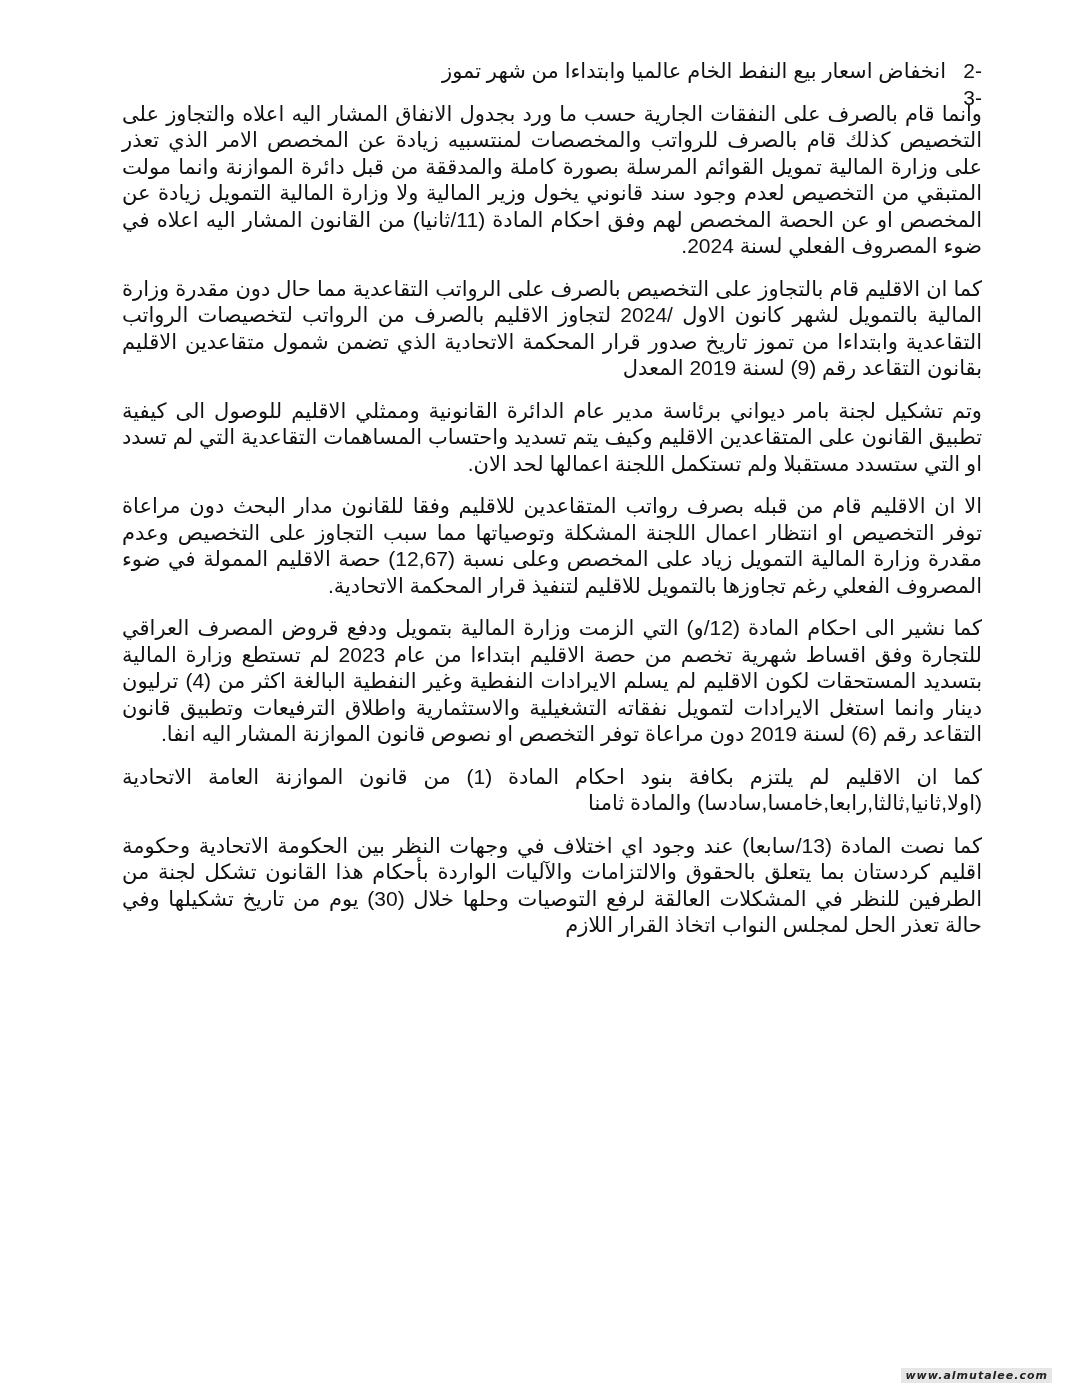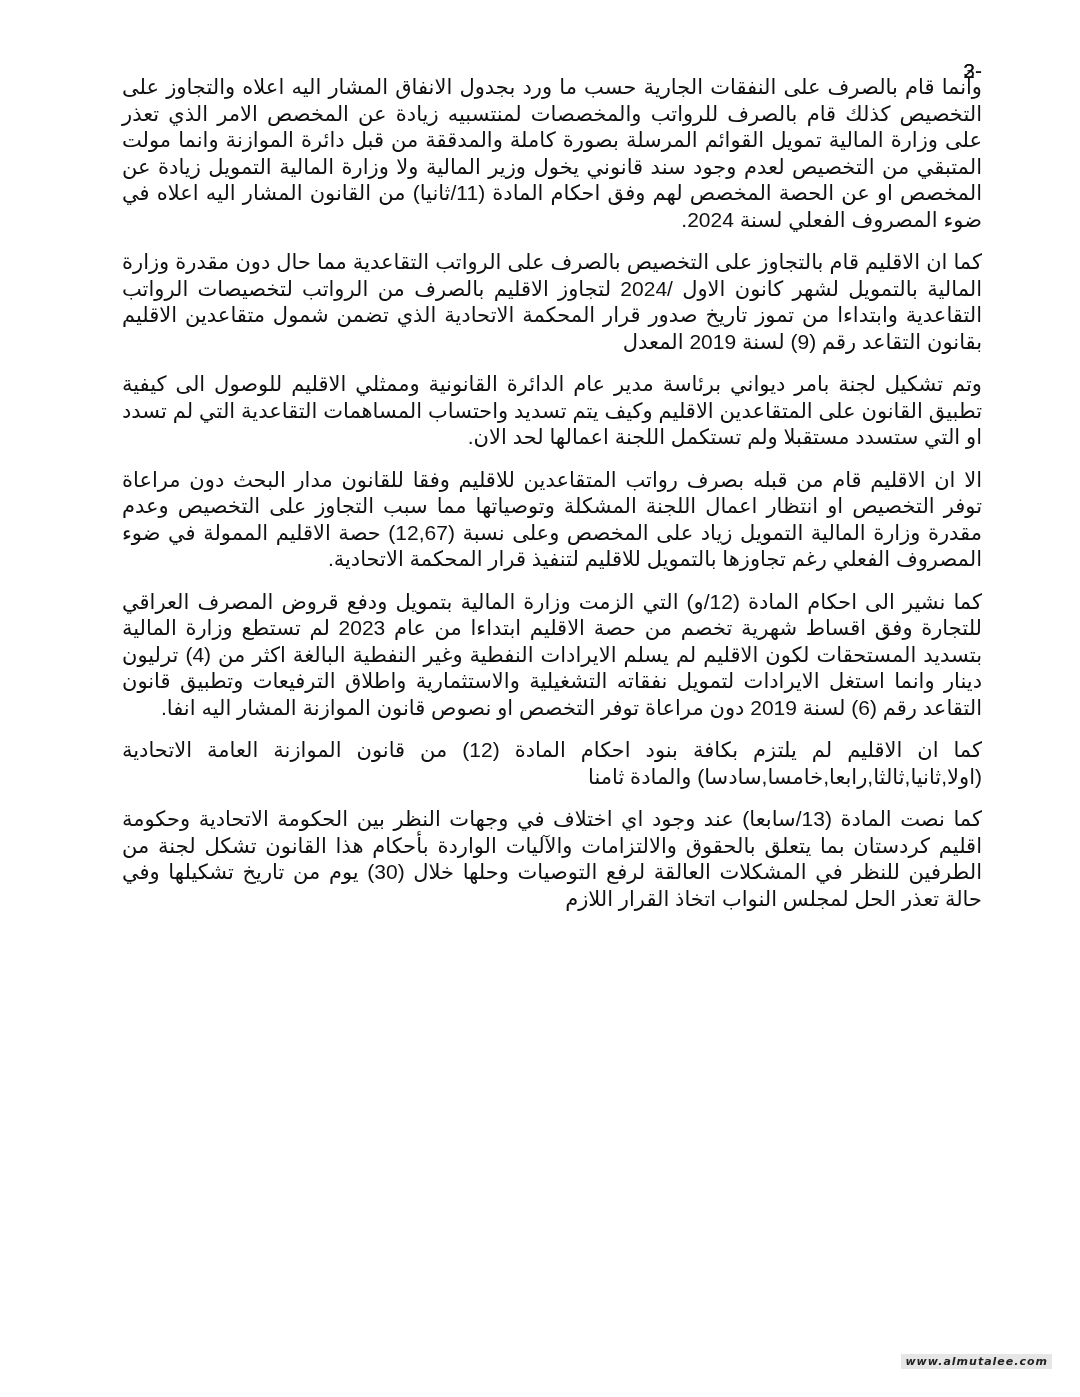--- a/index.html
+++ b/index.html
@@ -8,40 +8,41 @@
     position: absolute; left: 122px; top: 58px; width: 860px;
     direction: rtl; text-align: justify; text-align-last: right;
     font-family: "Liberation Sans", "DejaVu Sans", sans-serif;
     font-size: 21px; line-height: 26.5px; color: #111111;
   }
   .list { margin: 0 0 16px 0; padding: 0; list-style: none; }
   .list li { position: relative; padding-right: 36px; }
   .list .num { position: absolute; right: 0; top: 0; }
   .para { margin: 12px 0 16px 0; }
   .watermark {
-    position: absolute; right: 28px; bottom: 28px;
+    position: absolute; right: 28px; bottom: 14px;
     background: #e6e6e6; color: #222; padding: 1px 4px;
     font-family: "DejaVu Sans", sans-serif; font-weight: bold; font-style: italic;
     font-size: 11px; letter-spacing: 1px;
   }
 </style>
 </head>
 <body>
 
 <div class="page">
   <ul class="list">
     <li>
       <span class="num">-2</span>
+      <span>انخفاض اسعار بيع النفط الخام عالميا وابتداءا من شهر تموز</span>
     </li>
     <li>
       <span class="num">-3</span>
     </li>
   </ul>
   <p class="para">وانما قام بالصرف على النفقات الجارية حسب ما ورد بجدول الانفاق المشار اليه اعلاه والتجاوز على التخصيص كذلك قام بالصرف للرواتب والمخصصات لمنتسبيه زيادة عن المخصص الامر الذي تعذر على وزارة المالية تمويل القوائم المرسلة بصورة كاملة والمدققة من قبل دائرة الموازنة وانما مولت المتبقي من التخصيص لعدم وجود سند قانوني يخول وزير المالية ولا وزارة المالية التمويل زيادة عن المخصص او عن الحصة المخصص لهم وفق احكام المادة (11/ثانيا) من القانون المشار اليه اعلاه في ضوء المصروف الفعلي لسنة 2024.</p>
   <p class="para">كما ان الاقليم قام بالتجاوز على التخصيص بالصرف على الرواتب التقاعدية مما حال دون مقدرة وزارة المالية بالتمويل لشهر كانون الاول /2024 لتجاوز الاقليم بالصرف من الرواتب لتخصيصات الرواتب التقاعدية وابتداءا من تموز تاريخ صدور قرار المحكمة الاتحادية الذي تضمن شمول متقاعدين الاقليم بقانون التقاعد رقم (9) لسنة 2019 المعدل</p>
   <p class="para">وتم تشكيل لجنة بامر ديواني برئاسة مدير عام الدائرة القانونية وممثلي الاقليم للوصول الى كيفية تطبيق القانون على المتقاعدين الاقليم وكيف يتم تسديد واحتساب المساهمات التقاعدية التي لم تسدد او التي ستسدد مستقبلا ولم تستكمل اللجنة اعمالها لحد الان.</p>
   <p class="para">الا ان الاقليم قام من قبله بصرف رواتب المتقاعدين للاقليم وفقا للقانون مدار البحث دون مراعاة توفر التخصيص او انتظار اعمال اللجنة المشكلة وتوصياتها مما سبب التجاوز على التخصيص وعدم مقدرة وزارة المالية التمويل زياد على المخصص وعلى نسبة (12,67) حصة الاقليم الممولة في ضوء المصروف الفعلي رغم تجاوزها بالتمويل للاقليم لتنفيذ قرار المحكمة الاتحادية.</p>
   <p class="para">كما نشير الى احكام المادة (12/و) التي الزمت وزارة المالية بتمويل ودفع قروض المصرف العراقي للتجارة وفق اقساط شهرية تخصم من حصة الاقليم ابتداءا من عام 2023 لم تستطع وزارة المالية بتسديد المستحقات لكون الاقليم لم يسلم الايرادات النفطية وغير النفطية البالغة اكثر من (4) ترليون دينار وانما استغل الايرادات لتمويل نفقاته التشغيلية والاستثمارية واطلاق الترفيعات وتطبيق قانون التقاعد رقم (6) لسنة 2019 دون مراعاة توفر التخصص او نصوص قانون الموازنة المشار اليه انفا.</p>
-  <p class="para">كما ان الاقليم لم يلتزم بكافة بنود احكام المادة (12) من قانون الموازنة العامة الاتحادية (اولا,ثانيا,ثالثا,رابعا,خامسا,سادسا) والمادة ثامنا</p>
+  <p class="para">كما ان الاقليم لم يلتزم بكافة بنود احكام المادة (1) من قانون الموازنة العامة الاتحادية (اولا,ثانيا,ثالثا,رابعا,خامسا,سادسا) والمادة ثامنا</p>
   <p class="para">كما نصت المادة (13/سابعا) عند وجود اي اختلاف في وجهات النظر بين الحكومة الاتحادية وحكومة اقليم كردستان بما يتعلق بالحقوق والالتزامات والآليات الواردة بأحكام هذا القانون تشكل لجنة من الطرفين للنظر في المشكلات العالقة لرفع التوصيات وحلها خلال (30) يوم من تاريخ تشكيلها وفي حالة تعذر الحل لمجلس النواب اتخاذ القرار اللازم</p>
 </div>
 
 <div class="watermark">www.almutalee.com</div>
 
 </body></html>

